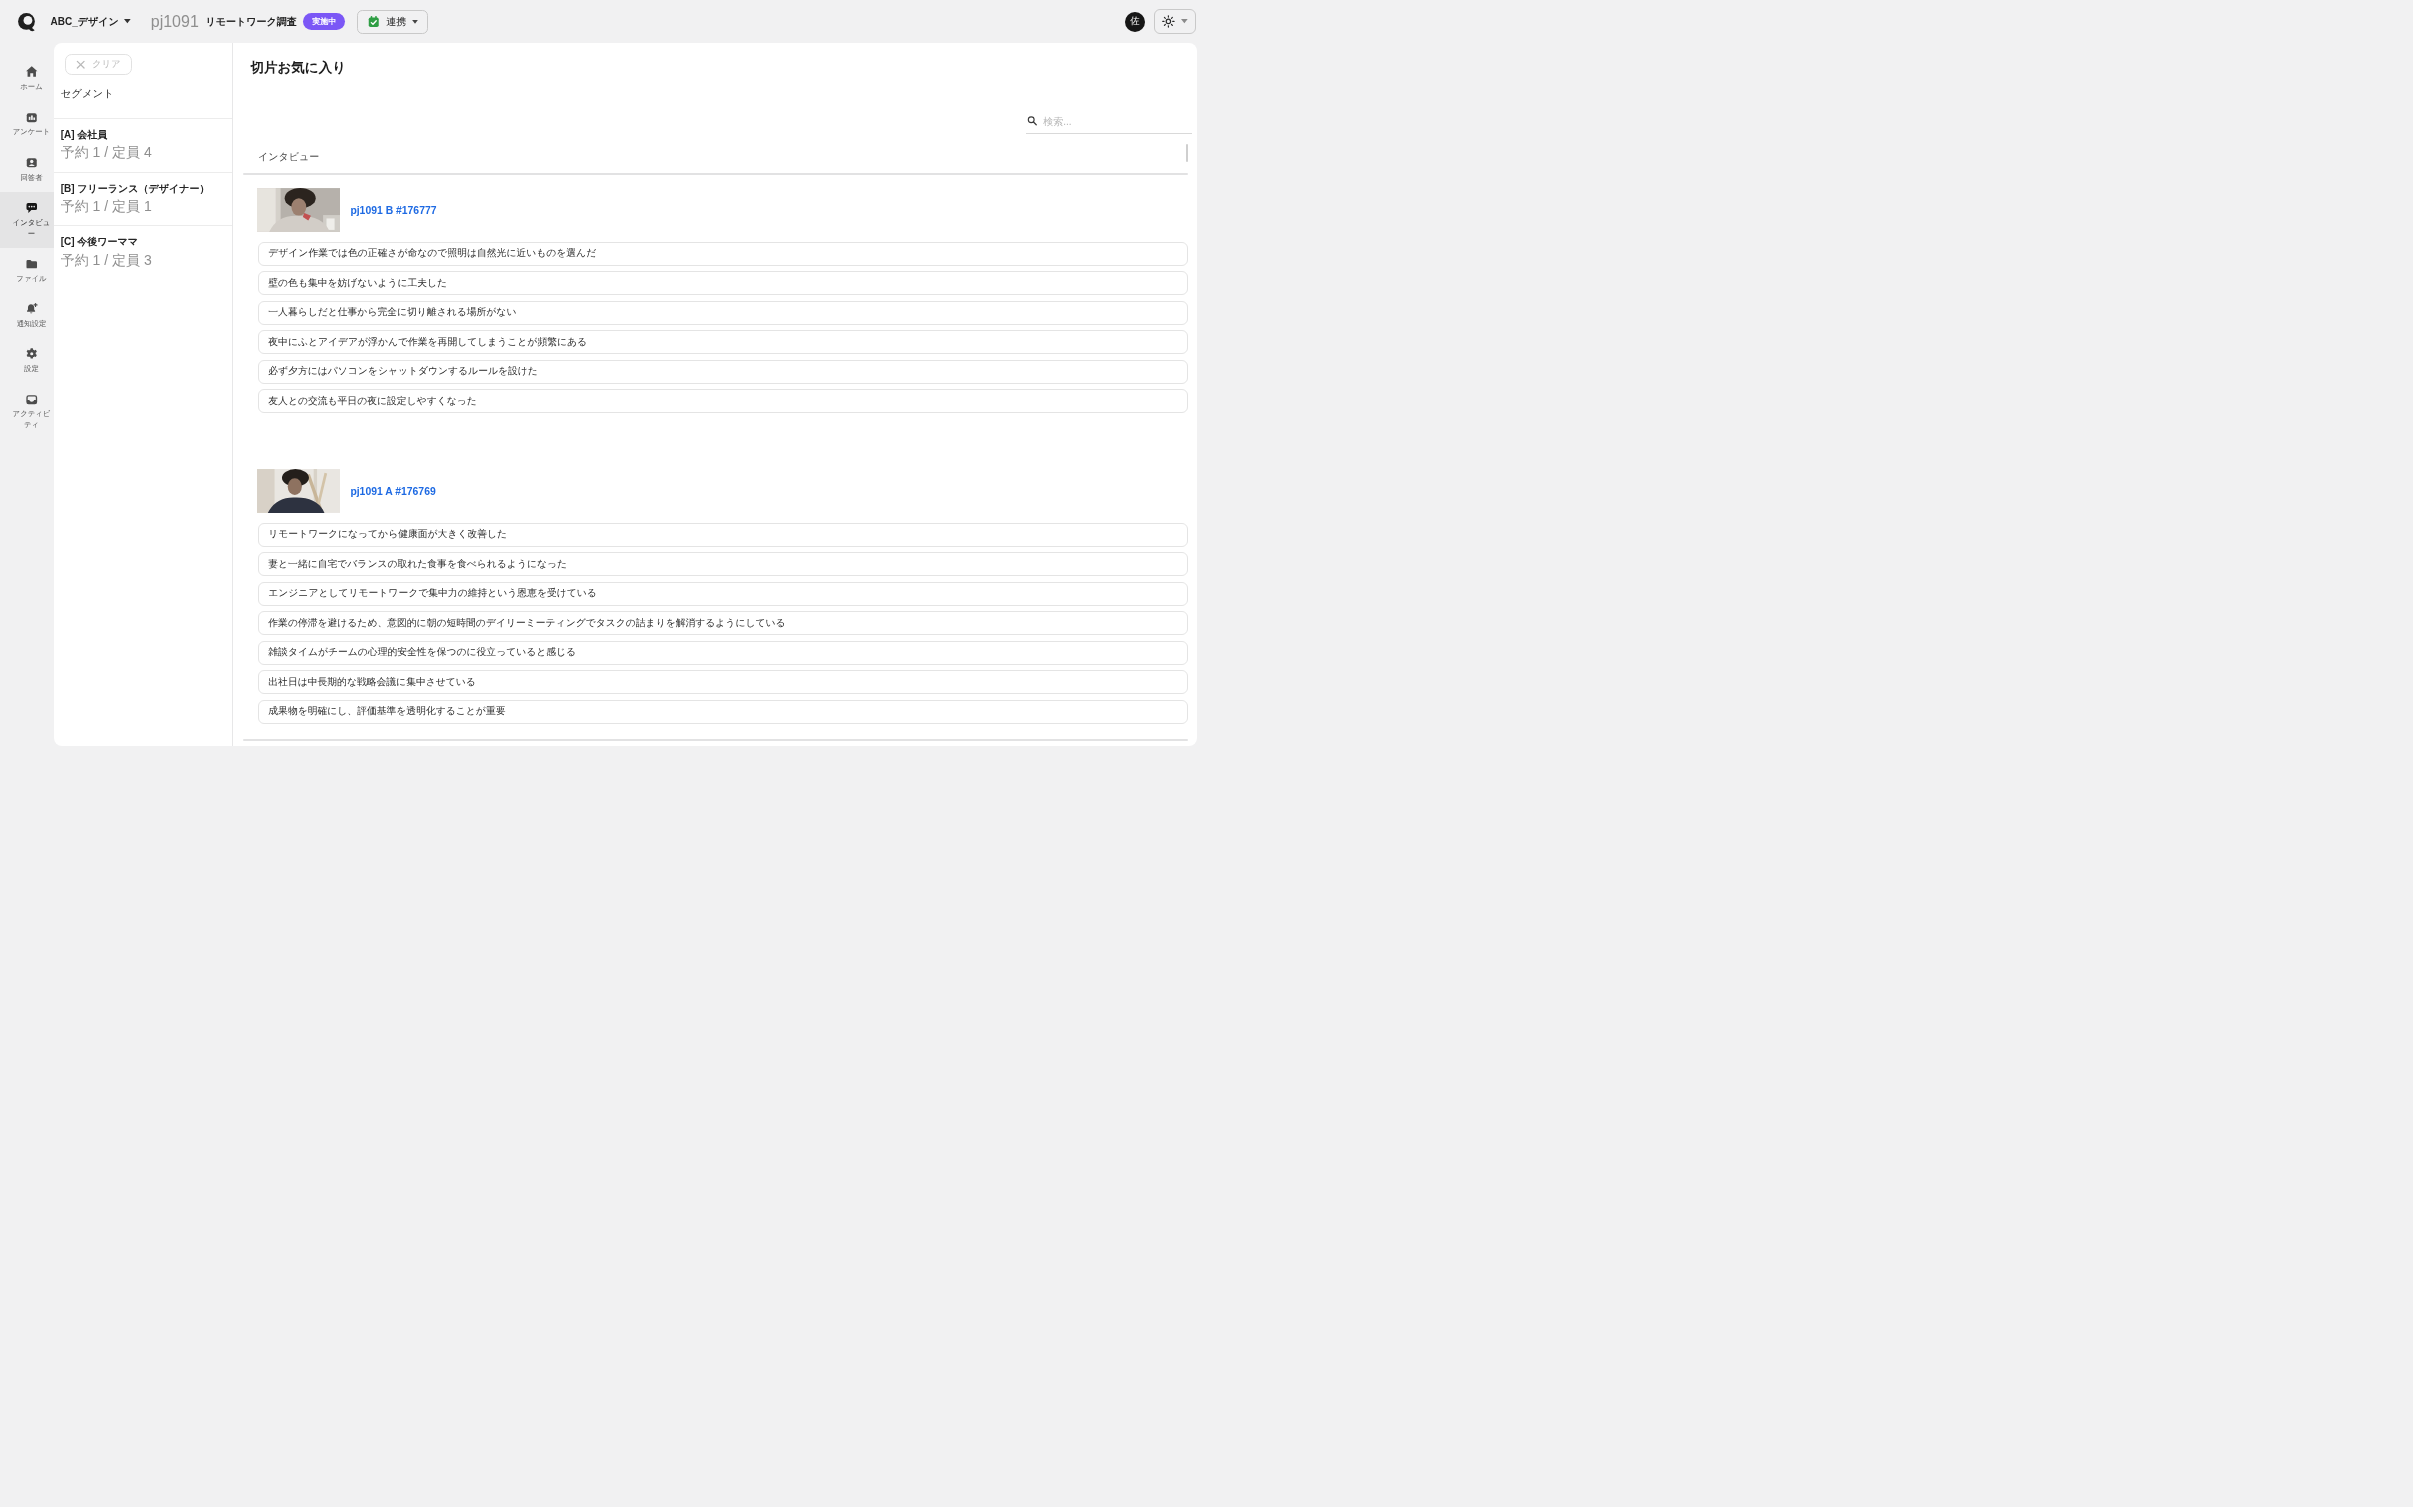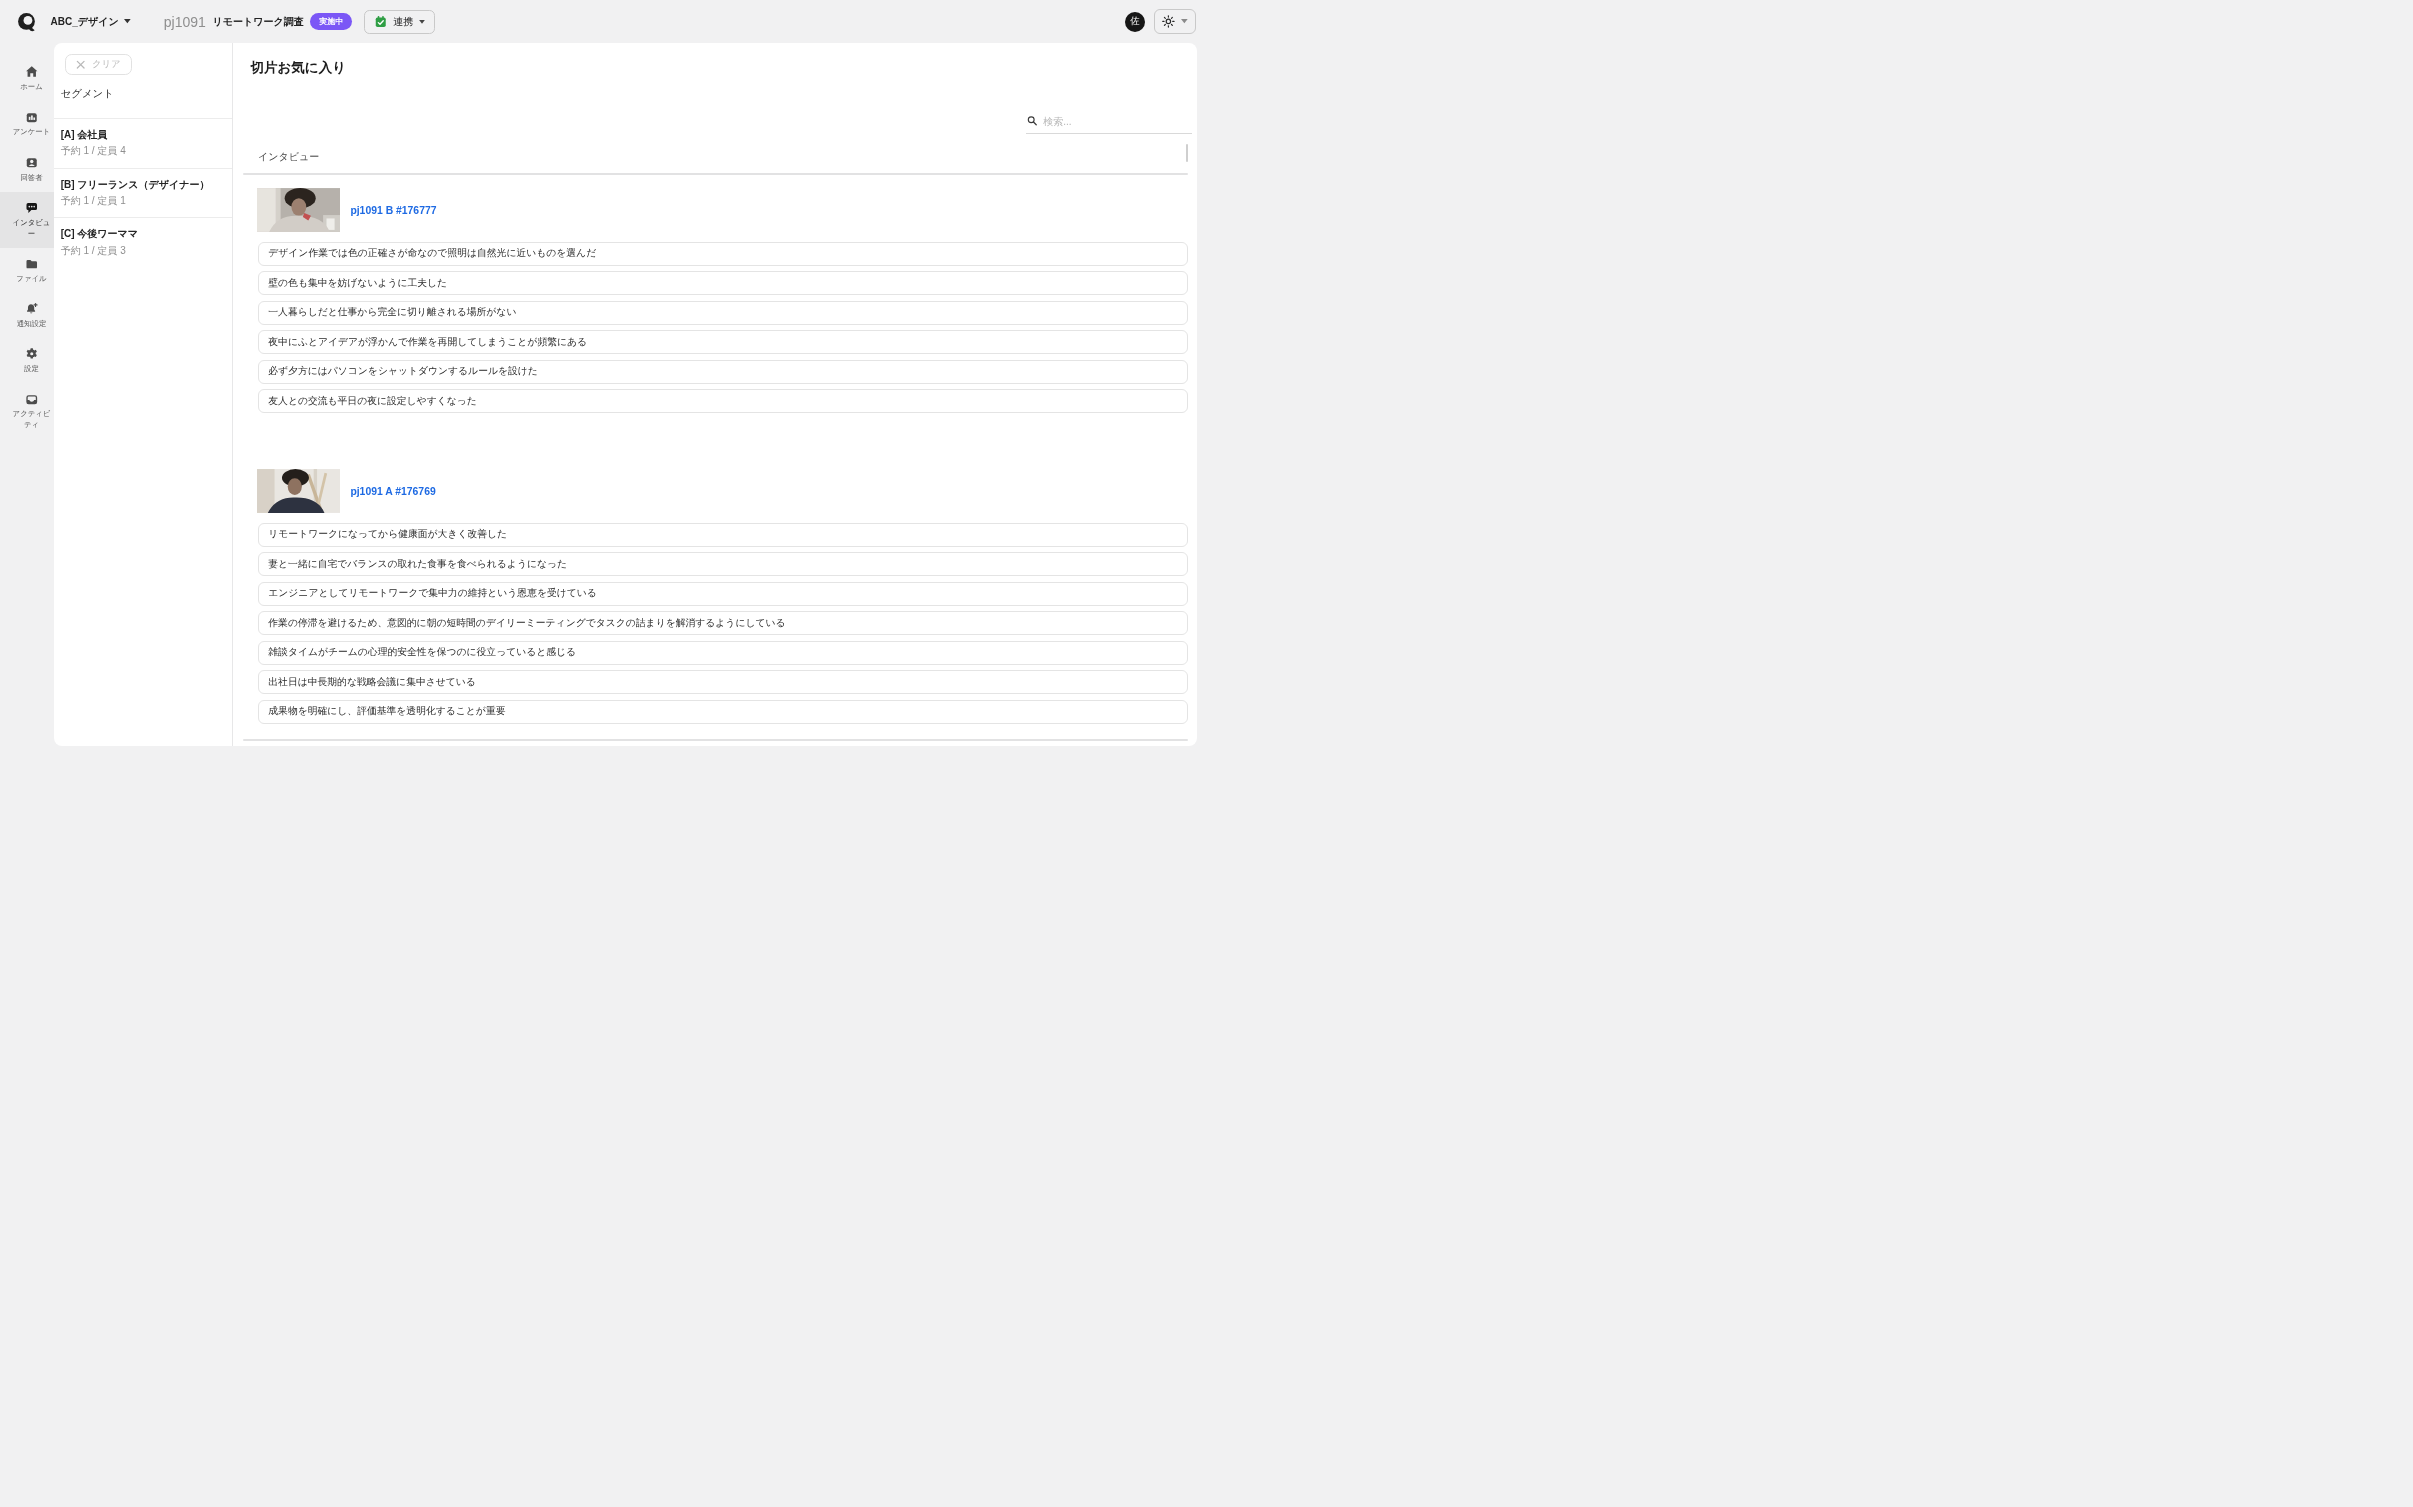--- a/index.html
+++ b/index.html
@@ -12,21 +12,21 @@
   }
   .screen { position:relative; width:1207px; height:754px; overflow:hidden; }
 
   
   .topbar { position:absolute; top:0; left:0; right:0; height:43px;
     display:flex; align-items:center; padding:0 10.8px 0 17px; }
   .tb-left { display:flex; align-items:center; }
   .logo { width:20px; height:20px; flex:none; }
   .workspace { margin-left:13.5px; display:flex; align-items:center; gap:5.4px;
     font-size:10px; font-weight:bold; color:#242424; cursor:pointer; }
-  .proj-code { margin-left:33px; font-size:14px; color:#8f8f8f; }
+  .proj-code { margin-left:20px; font-size:16px; color:#8f8f8f; }
   .proj-name { margin-left:6.7px; font-size:10px; font-weight:bold; color:#232323; }
   .badge { margin-left:6.7px; background:#7b57f6; color:#fff; font-size:8px;
     font-weight:bold; padding:3.4px 8.8px; border-radius:673px; line-height:1.2; }
   .integration-btn { margin-left:12px; display:flex; align-items:center; gap:6px;
     height:24px; padding:0 8.8px; border:0.7px solid #c9c9c9; border-radius:5.4px;
     background:transparent; font-size:10px; color:#232323; cursor:pointer; }
   .tb-right { margin-left:auto; display:flex; align-items:center; gap:9.4px; }
   .avatar { width:20px; height:20px; border-radius:50%; background:#161616;
     color:#fff; font-size:9.4px; display:flex; align-items:center; justify-content:center; cursor:pointer; }
   .theme-btn { width:42px; height:25.6px; border:0.7px solid #c9c9c9; border-radius:6px;
@@ -49,21 +49,21 @@
     background:#fff; border-radius:8px; display:flex; overflow:hidden; }
 
   .segpanel { width:179px; flex:none; border-right:0.7px solid #e7e7e8; }
   .clear-btn { margin:10.8px 0 0 10.8px; display:inline-flex; align-items:center; gap:6.7px;
     height:21px; padding:0 10px; border:0.7px solid #e2e2e2; border-radius:6.7px;
     background:#fff; color:#b9b9b9; font-size:9.4px; cursor:pointer; }
   .seg-header { margin:12px 0 0 6.7px; font-size:10.4px; color:#303030; }
   .seg-list { margin-top:17.5px; }
   .seg-item { border-top:0.7px solid #ececec; padding:8.8px 10.8px 9.4px 6.7px; cursor:pointer; }
   .seg-title { font-size:10px; font-weight:bold; color:#242424; line-height:1.3; }
-  .seg-meta { margin-top:3.4px; font-size:10px; color:#8f8f8f; }
+  .seg-meta { margin-top:3.4px; font-size:14px; color:#8f8f8f; }
 
   .main { flex:1; position:relative; }
   .page-title { position:absolute; left:17.5px; top:16px; font-size:13.5px;
     font-weight:bold; color:#1c1c1c; }
   .search { position:absolute; top:70px; right:5.4px; width:166px; height:21px;
     border-bottom:0.7px solid #d9d9d9; display:flex; align-items:center; gap:6px;
     padding:0 1.3px 4px 1.3px; }
   .search input { border:none; outline:none; background:transparent; width:100%;
     font-size:10px; color:#333; font-family:inherit; }
   .search input::placeholder { color:#b5b5b5; }

